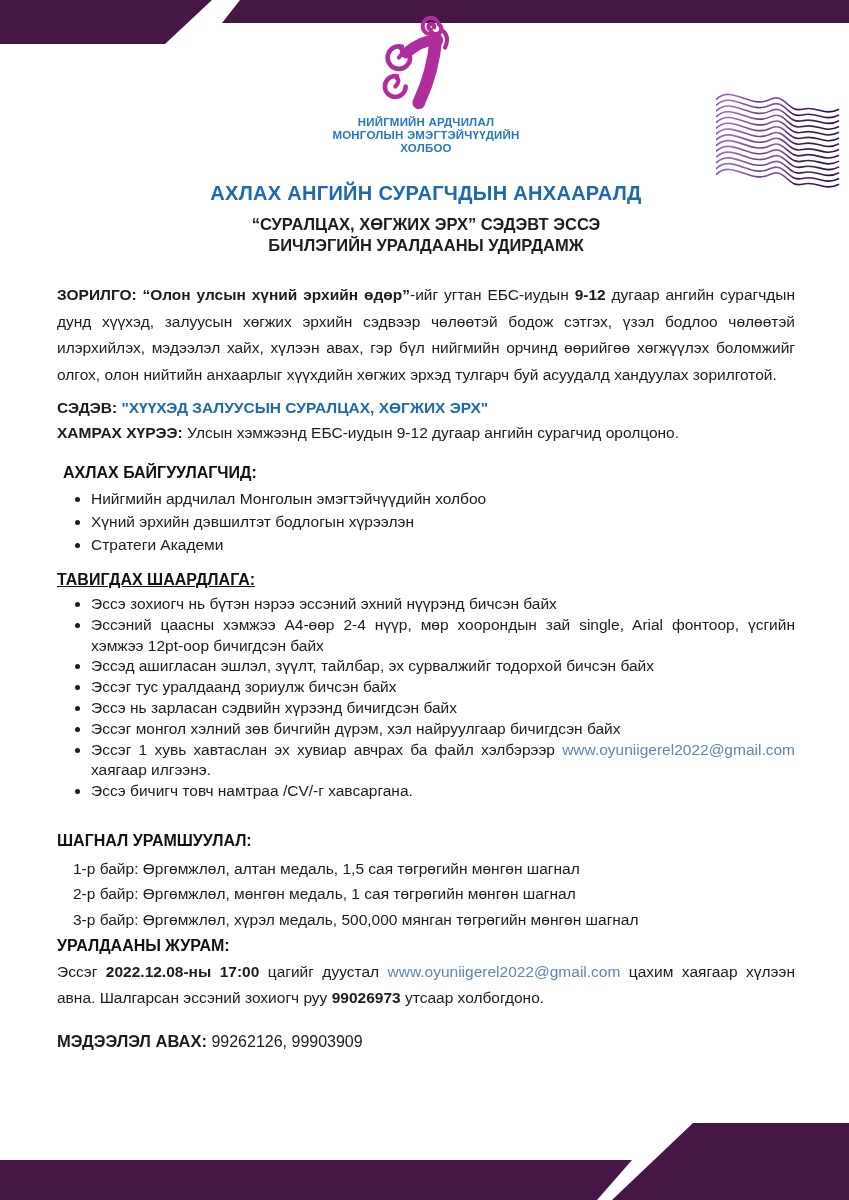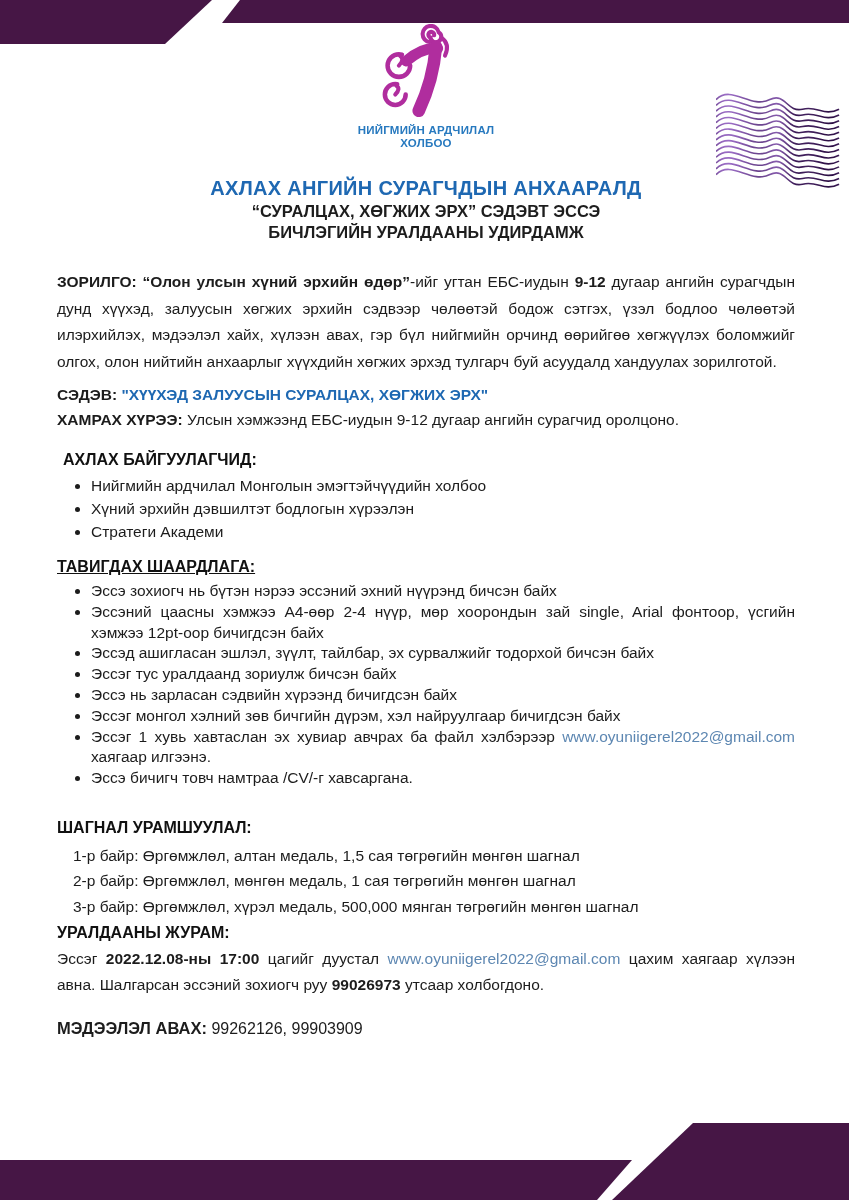--- a/index.html
+++ b/index.html
@@ -7,26 +7,26 @@
         font-family:"Liberation Sans","DejaVu Sans",sans-serif;color:#1c1c1c;overflow:hidden;}
   
   .bar{position:absolute;background:#461645;}
   .bar-tl{left:0;top:0;width:212px;height:44px;clip-path:polygon(0 0,100% 0,165px 100%,0 100%);}
   .bar-tr{left:222px;top:0;width:627px;height:23px;clip-path:polygon(18px 0,100% 0,100% 100%,0 100%);}
   .bar-bl{left:0;bottom:0;width:632px;height:40px;clip-path:polygon(0 0,100% 0,597px 100%,0 100%);}
   .bar-br{right:0;bottom:0;width:237px;height:77px;clip-path:polygon(81px 0,100% 0,100% 100%,0 100%);}
   .waves{position:absolute;left:716px;top:84px;width:125px;height:110px;}
   
   .content{position:absolute;left:57px;top:0;width:738px;}
-  .logo-wrap{text-align:center;padding-top:24px;}
+  .logo-wrap{text-align:center;padding-top:16px;}
   .org{margin-top:2px;text-align:center;font-size:11.5px;line-height:13px;font-weight:bold;
        color:#2779bf;letter-spacing:.2px;}
   .title{margin:25px 0 0;text-align:center;font-size:20px;line-height:26px;font-weight:800;
          color:#1e68b2;letter-spacing:.3px;}
-  .subtitle{margin-top:0;text-align:center;font-size:16.5px;font-weight:bold;line-height:21px;color:#1d1d1d;}
+  .subtitle{margin-top:8px;text-align:center;font-size:16.5px;font-weight:bold;line-height:21px;color:#1d1d1d;}
   .purpose{margin:26px 0 0;font-size:15.5px;line-height:26.5px;text-align:justify;}
   .topic{margin:7px 0 0;font-size:15.5px;line-height:25px;font-weight:bold;}
   .topic .blue{color:#1e68b2;}
   .scope{margin:0;font-size:15.5px;line-height:25px;}
   b.lbl{font-weight:bold;}
   h2{font-size:16px;line-height:24px;margin:0;color:#111;}
   .h-org{margin-top:16px;padding-left:6px;}
   .h-req{margin-top:12px;text-decoration:underline;}
   .h-prize{margin-top:27px;}
   .h-proc{margin-top:2px;}
@@ -88,20 +88,21 @@
           <path d="M33 41 Q 52 25 68 27" stroke-width="12"></path>
           <path d="M66 25 Q 63 62 47 96" stroke-width="14"></path>
           <circle cx="25" cy="46" r="12.5" stroke-width="5" stroke-dasharray="62 17"></circle>
           <path d="M25 46 q 7 -7 1 -11" stroke-width="4.5"></path>
           <circle cx="21" cy="78" r="11.5" stroke-width="5" stroke-dasharray="56 16"></circle>
           <path d="M21 78 q 6.5 -6.5 1 -10" stroke-width="4.5"></path>
         </g>
       </svg>
       <div class="org">
         <div>НИЙГМИЙН АРДЧИЛАЛ</div>
+        <div>МОНГОЛЫН ЭМЭГТЭЙЧҮҮДИЙН</div>
         <div>ХОЛБОО</div>
       </div>
     </div>
 
     <h1 class="title">АХЛАХ АНГИЙН СУРАГЧДЫН АНХААРАЛД</h1>
     <div class="subtitle">
       <div>“СУРАЛЦАХ, ХӨГЖИХ ЭРХ” СЭДЭВТ ЭССЭ</div>
       <div>БИЧЛЭГИЙН УРАЛДААНЫ УДИРДАМЖ</div>
     </div>
 

